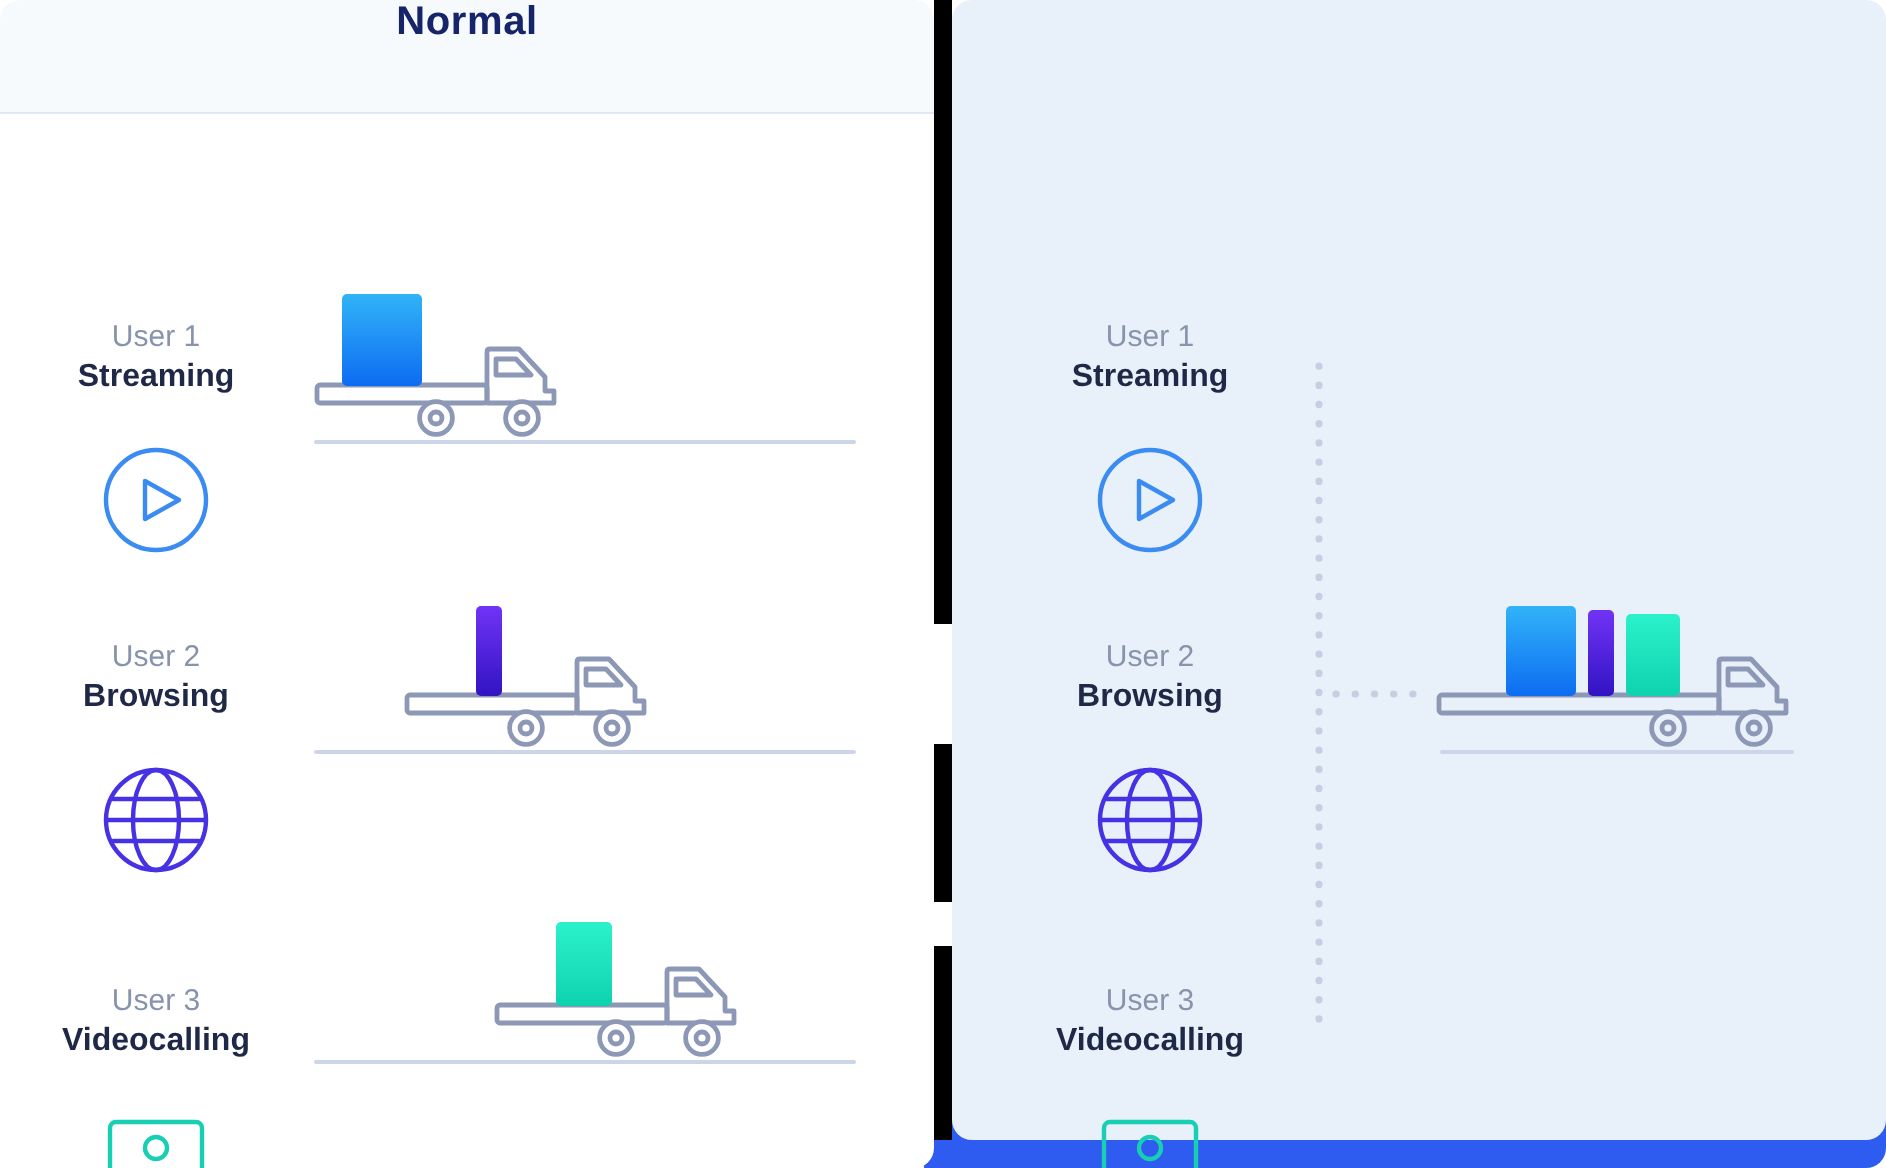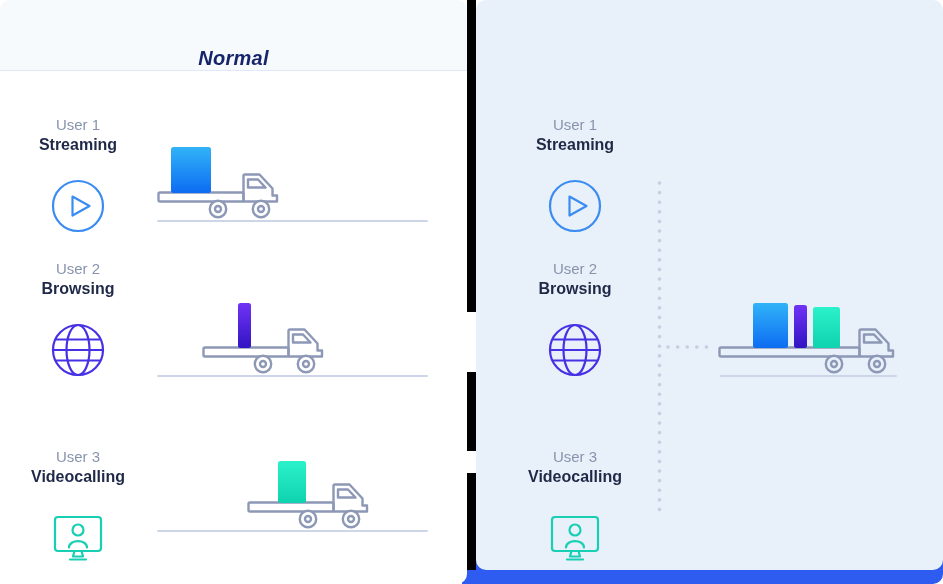--- a/index.html
+++ b/index.html
@@ -11,30 +11,30 @@
 
   .panel { position:absolute; top:0; width:467px; z-index:1; }
   .panel-normal { left:0; height:584px; background:var(--panel_left_bg); border-radius:10px; }
   .panel-ofdma  { left:476px; height:570px; background:var(--panel_right_bg); border-radius:10px 10px 10px 10px; }
 
   .divider { position:absolute; left:467px; top:0; width:9px; height:570px; background:var(--divider); z-index:2; }
   .divider .notch { position:absolute; left:0; width:9px; background:#ffffff; }
   .notch-1 { top:312px; height:60px; }
   .notch-2 { top:451px; height:22px; }
 
-  .panel-header { position:absolute; top:0; left:0; right:0; height:71px;
-                  display:flex; align-items:flex-end; justify-content:center;
-                  border-bottom:1px solid var(--header_border); border-radius:10px 10px 0 0;font-style:italic; }
+  .panel-header { position:absolute; top:0; left:0; right:0; height:57px;
+                  display:flex; align-items:flex-start; justify-content:center;
+                  border-bottom:1px solid var(--header_border); border-radius:10px 10px 0 0; }
   .panel-normal .panel-header { background:var(--header_left_bg); }
   .panel-title { font-size:20px; font-weight:700; letter-spacing:.3px; color:var(--title); }
 
-  .user { position:absolute; width:130px; text-align:center; }
+  .user { position:absolute; width:130px; text-align:center;margin-top:44px; }
   .panel-normal .user { left:13px; }
   .panel-ofdma  .user { left:34px; }
-  .user-r1 { top:116px; } .user-r2 { top:260px; } .user-r3 { top:448px; }
+  .user-r1 { top:116px; } .user-r2 { top:276px; } .user-r3 { top:448px; }
   .user-name { font-size:15px; color:var(--user_name); }
   .user-activity { font-size:16px; font-weight:700; color:var(--activity); margin-top:3px; }
   .user-icon { display:inline-block; margin-top:24px; line-height:0; }
   .icon-play  { color:var(--play_icon); }
   .icon-globe { color:var(--globe_icon); }
   .icon-video { color:var(--video_icon); }
   .icon-svg * { stroke:currentColor; stroke-width:2.2; fill:none; stroke-linejoin:round; stroke-linecap:round; }
 
   .truck { position:absolute; color:var(--truck); line-height:0; }
   .truck-svg * { stroke:currentColor; stroke-width:2.4; fill:none; stroke-linejoin:round; stroke-linecap:round; }

